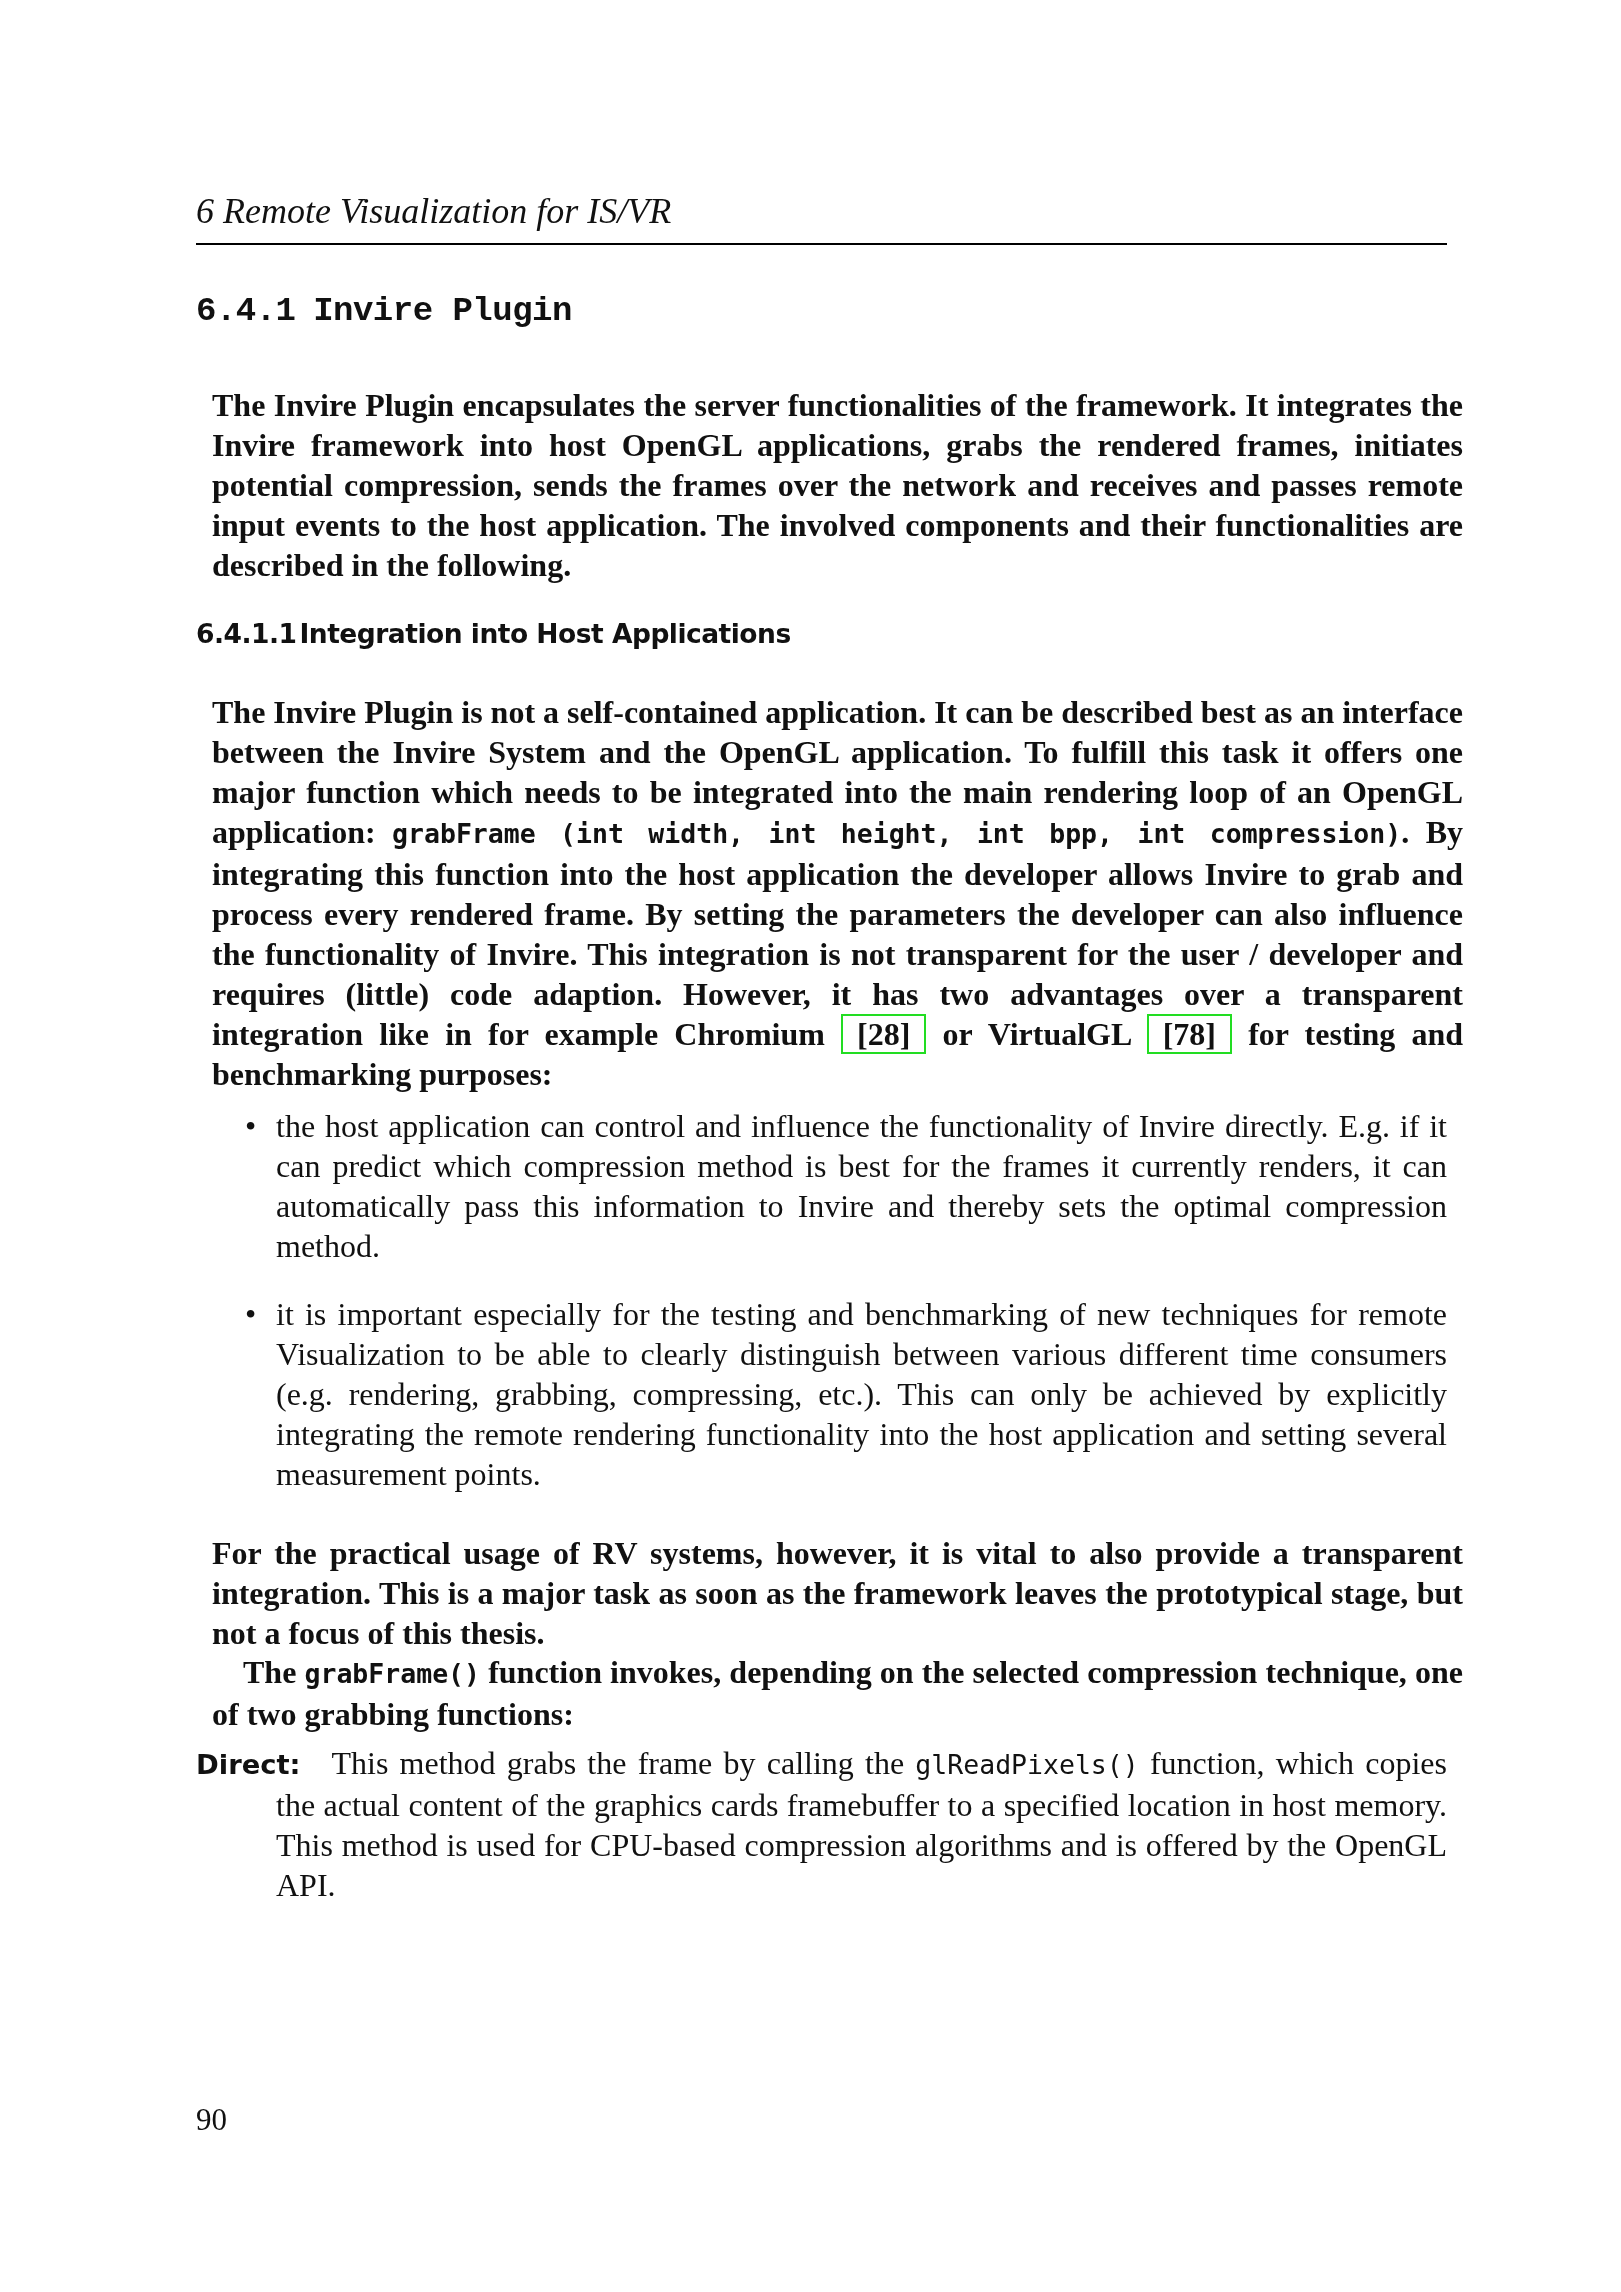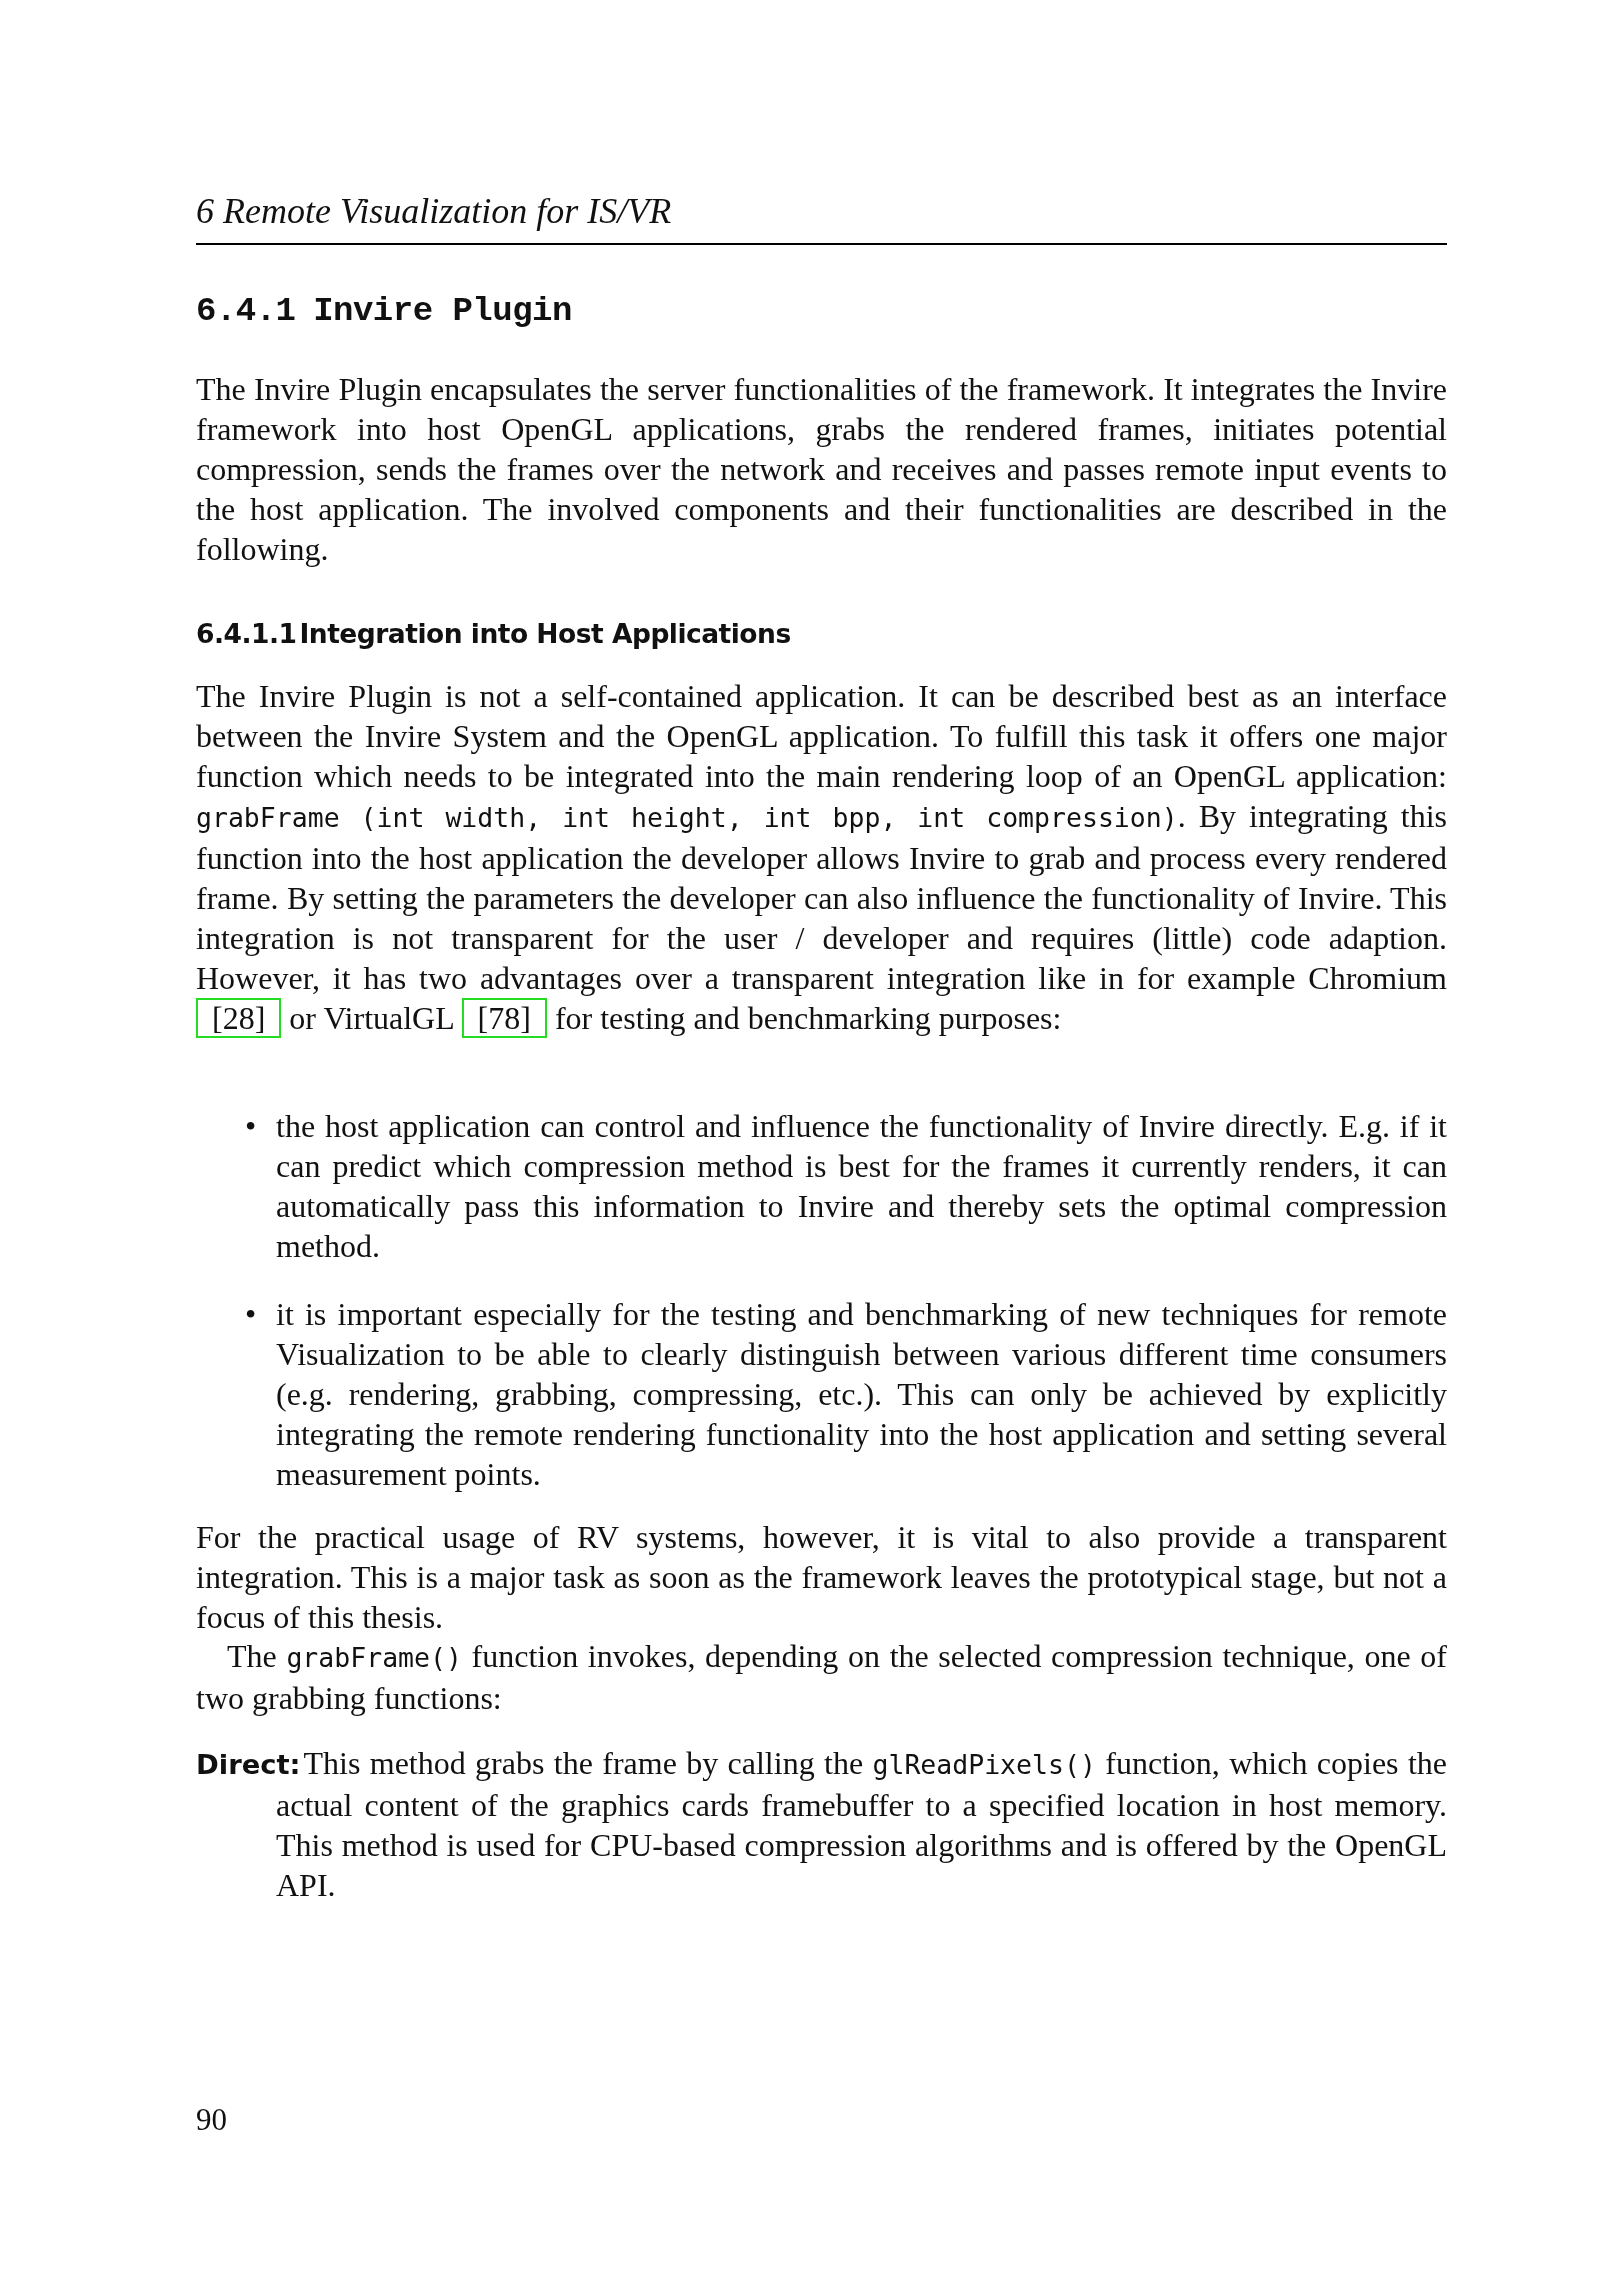--- a/index.html
+++ b/index.html
@@ -12,33 +12,33 @@
                border-top: 2px solid #000; }
   .sec-title { position: absolute; top: 288px; left: 0;
                font-family: Liberation Mono, monospace; font-weight: bold;
                font-size: 34px; line-height: 47px; letter-spacing: -0.5px; }
   .sec-title .num { margin-right: 17.6px; }
   .subsec-title { position: absolute; top: 616px; left: 0;
                   font-family: "DejaVu Sans", "Liberation Sans", sans-serif; font-weight: bold;
                   font-size: 26.5px; line-height: 35px; letter-spacing: -0.5px; }
   .subsec-title .num { margin-right: 3px; }
   .para { position: absolute; left: 0; width: 1251px; font-size: 32px; line-height: 40px;
-          text-align: justify; margin: 0; }
+          text-align: justify; margin: 16px; font-weight: bold; }
   .para.indent { text-indent: 31px; }
   code { font-family: "DejaVu Sans Mono", "Liberation Mono", monospace; font-size: 26.5px; }
   .cite { border: 2px solid #22dd22; padding: 0 14px; }
   .bullets { position: absolute; left: 0; width: 1251px; margin: 0; padding: 0; list-style: none; }
   .bullets li { position: relative; padding-left: 80px; font-size: 32px; line-height: 40px;
                 text-align: justify; margin-bottom: 28px; }
   .bullets li .dot { position: absolute; left: 49px; top: 0; }
   .desc { position: absolute; left: 0; width: 1251px; margin: 0; }
   .desc .item { position: relative; padding-left: 80px; text-indent: -80px; font-size: 32px;
                 line-height: 40px; text-align: justify; margin-bottom: 28px; }
   .desc .term { font-family: "DejaVu Sans", "Liberation Sans", sans-serif; font-weight: bold;
-                font-size: 27.4px; margin-right: 3px; }
+                font-size: 27.4px; margin-right: 31px; }
   .page-number { position: absolute; top: 2100px; left: 0; font-size: 31px; line-height: 39px; }
 </style>
 </head>
 <body>
 
 <div class="page">
   <div class="running-head">6  Remote Visualization for IS/VR</div>
   <div class="head-rule"></div>
 
   <div class="sec-title">

